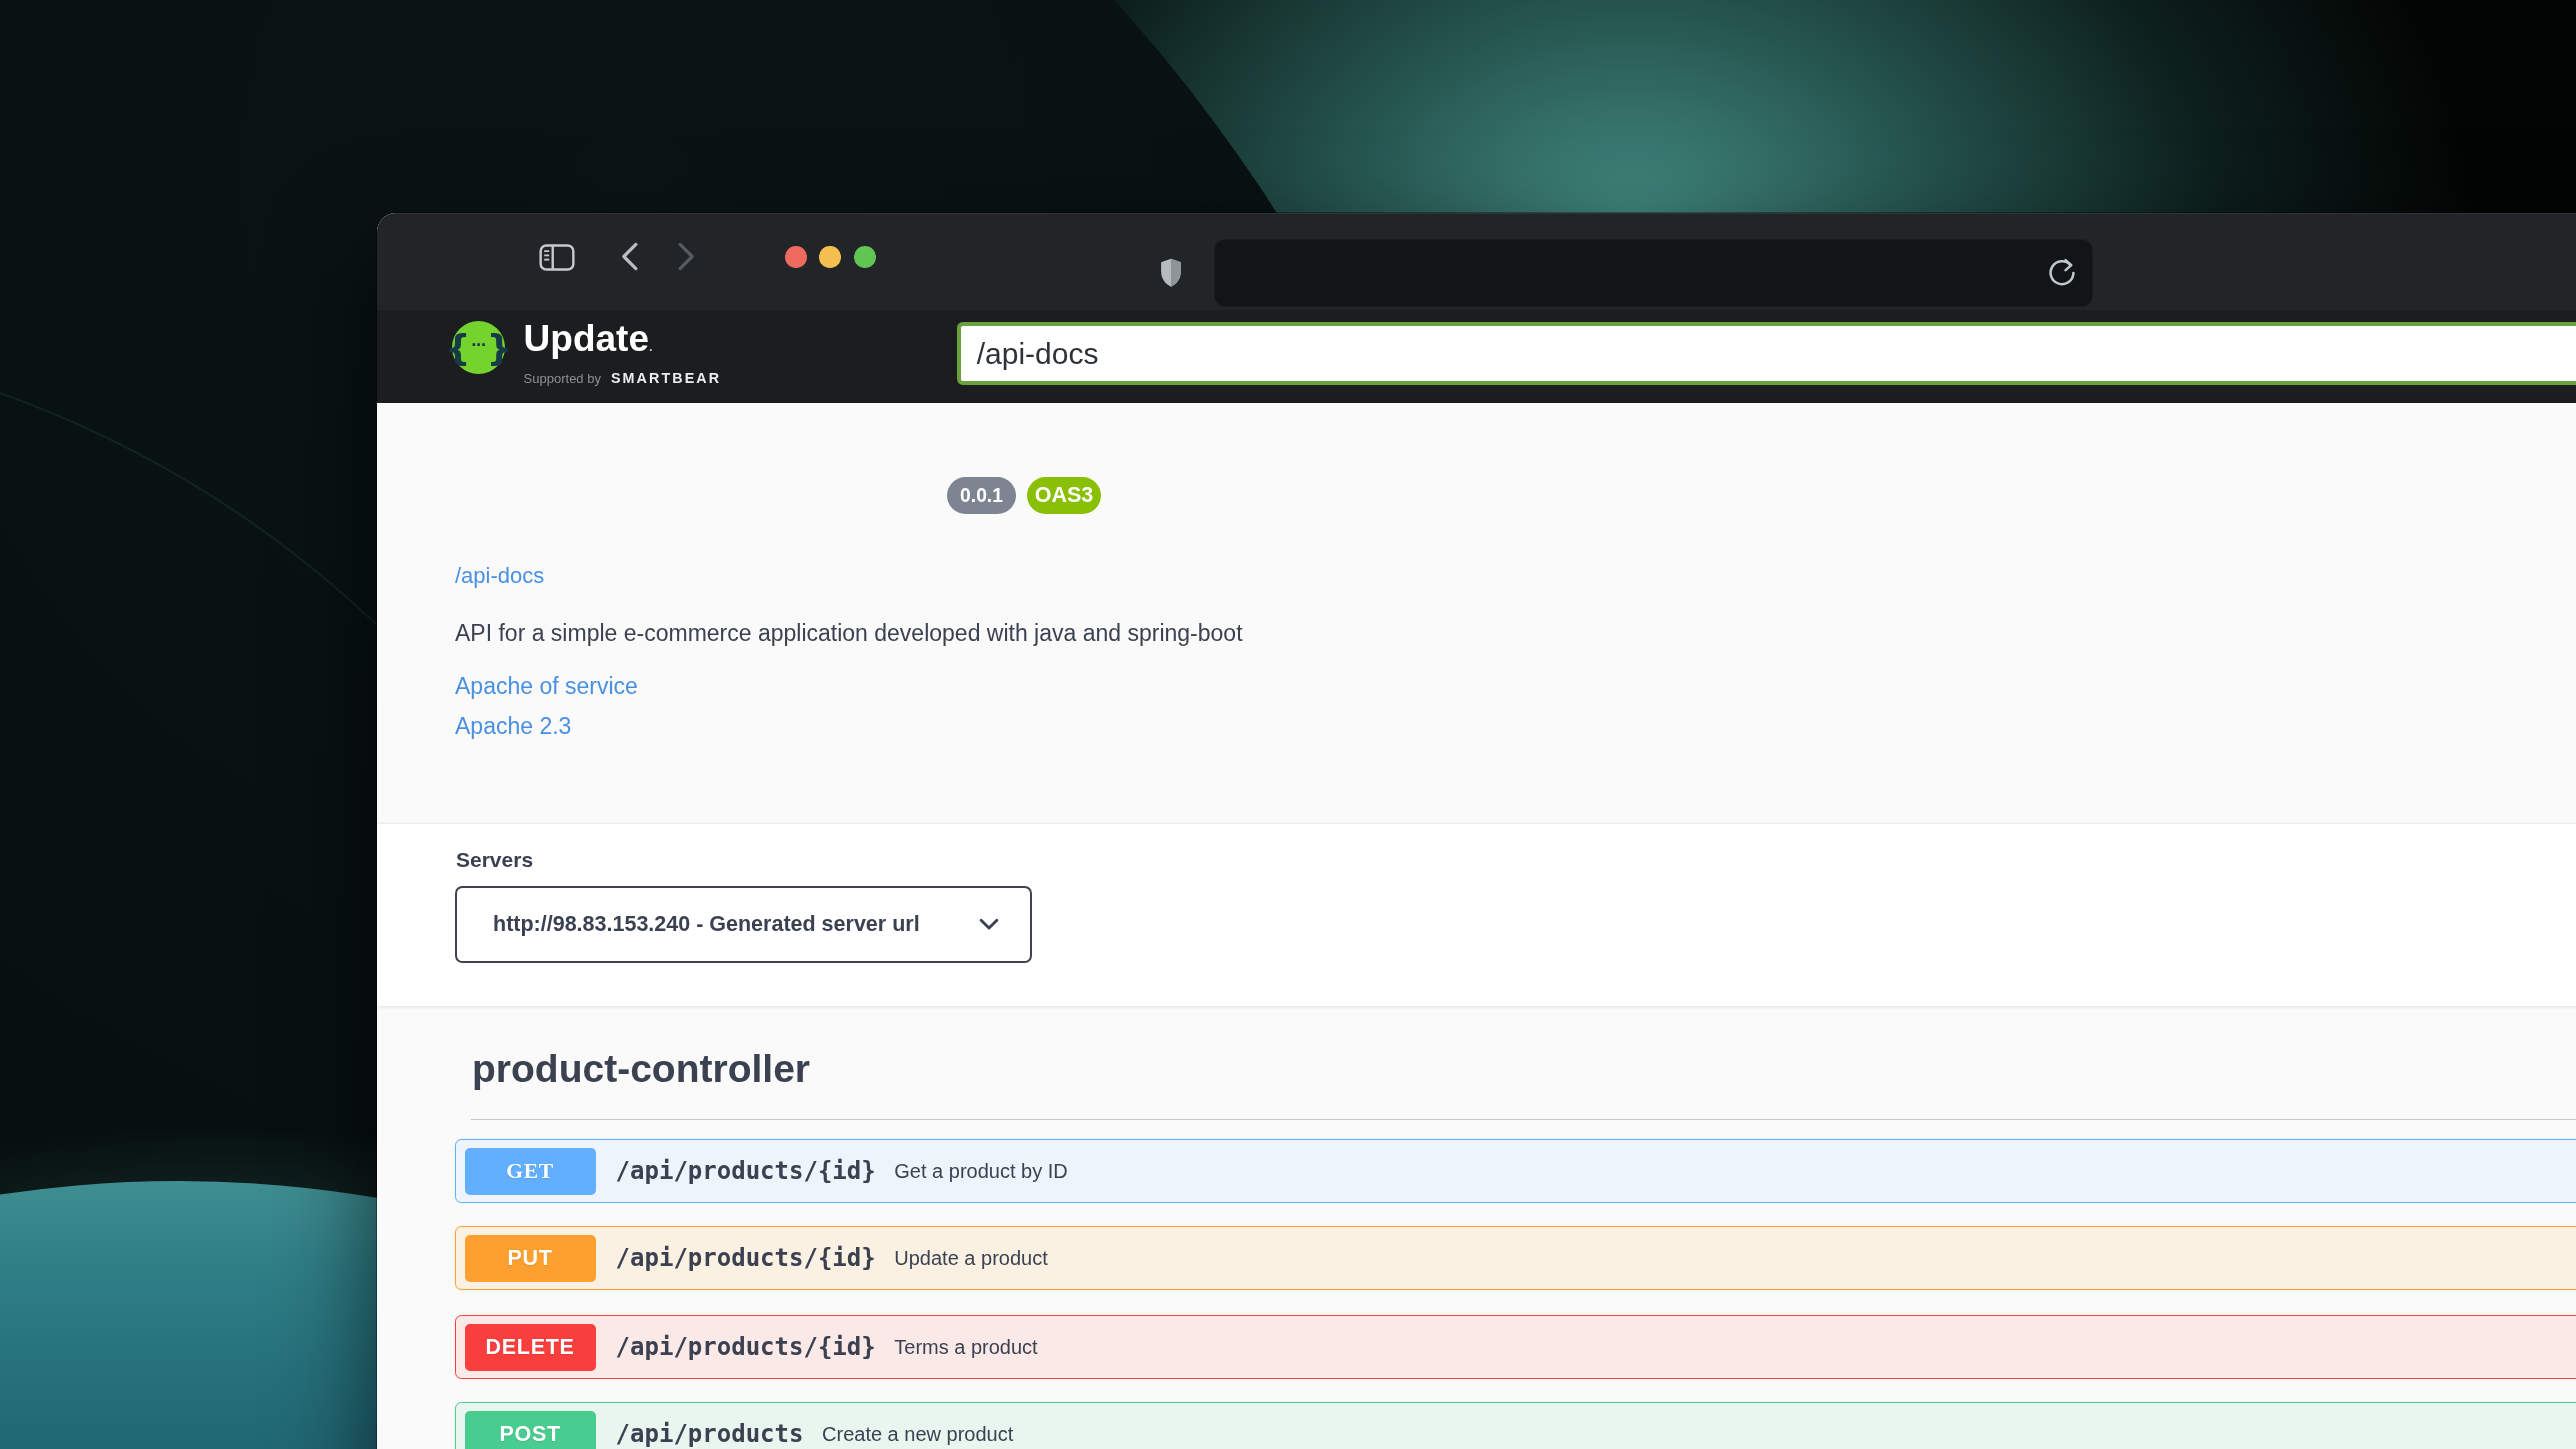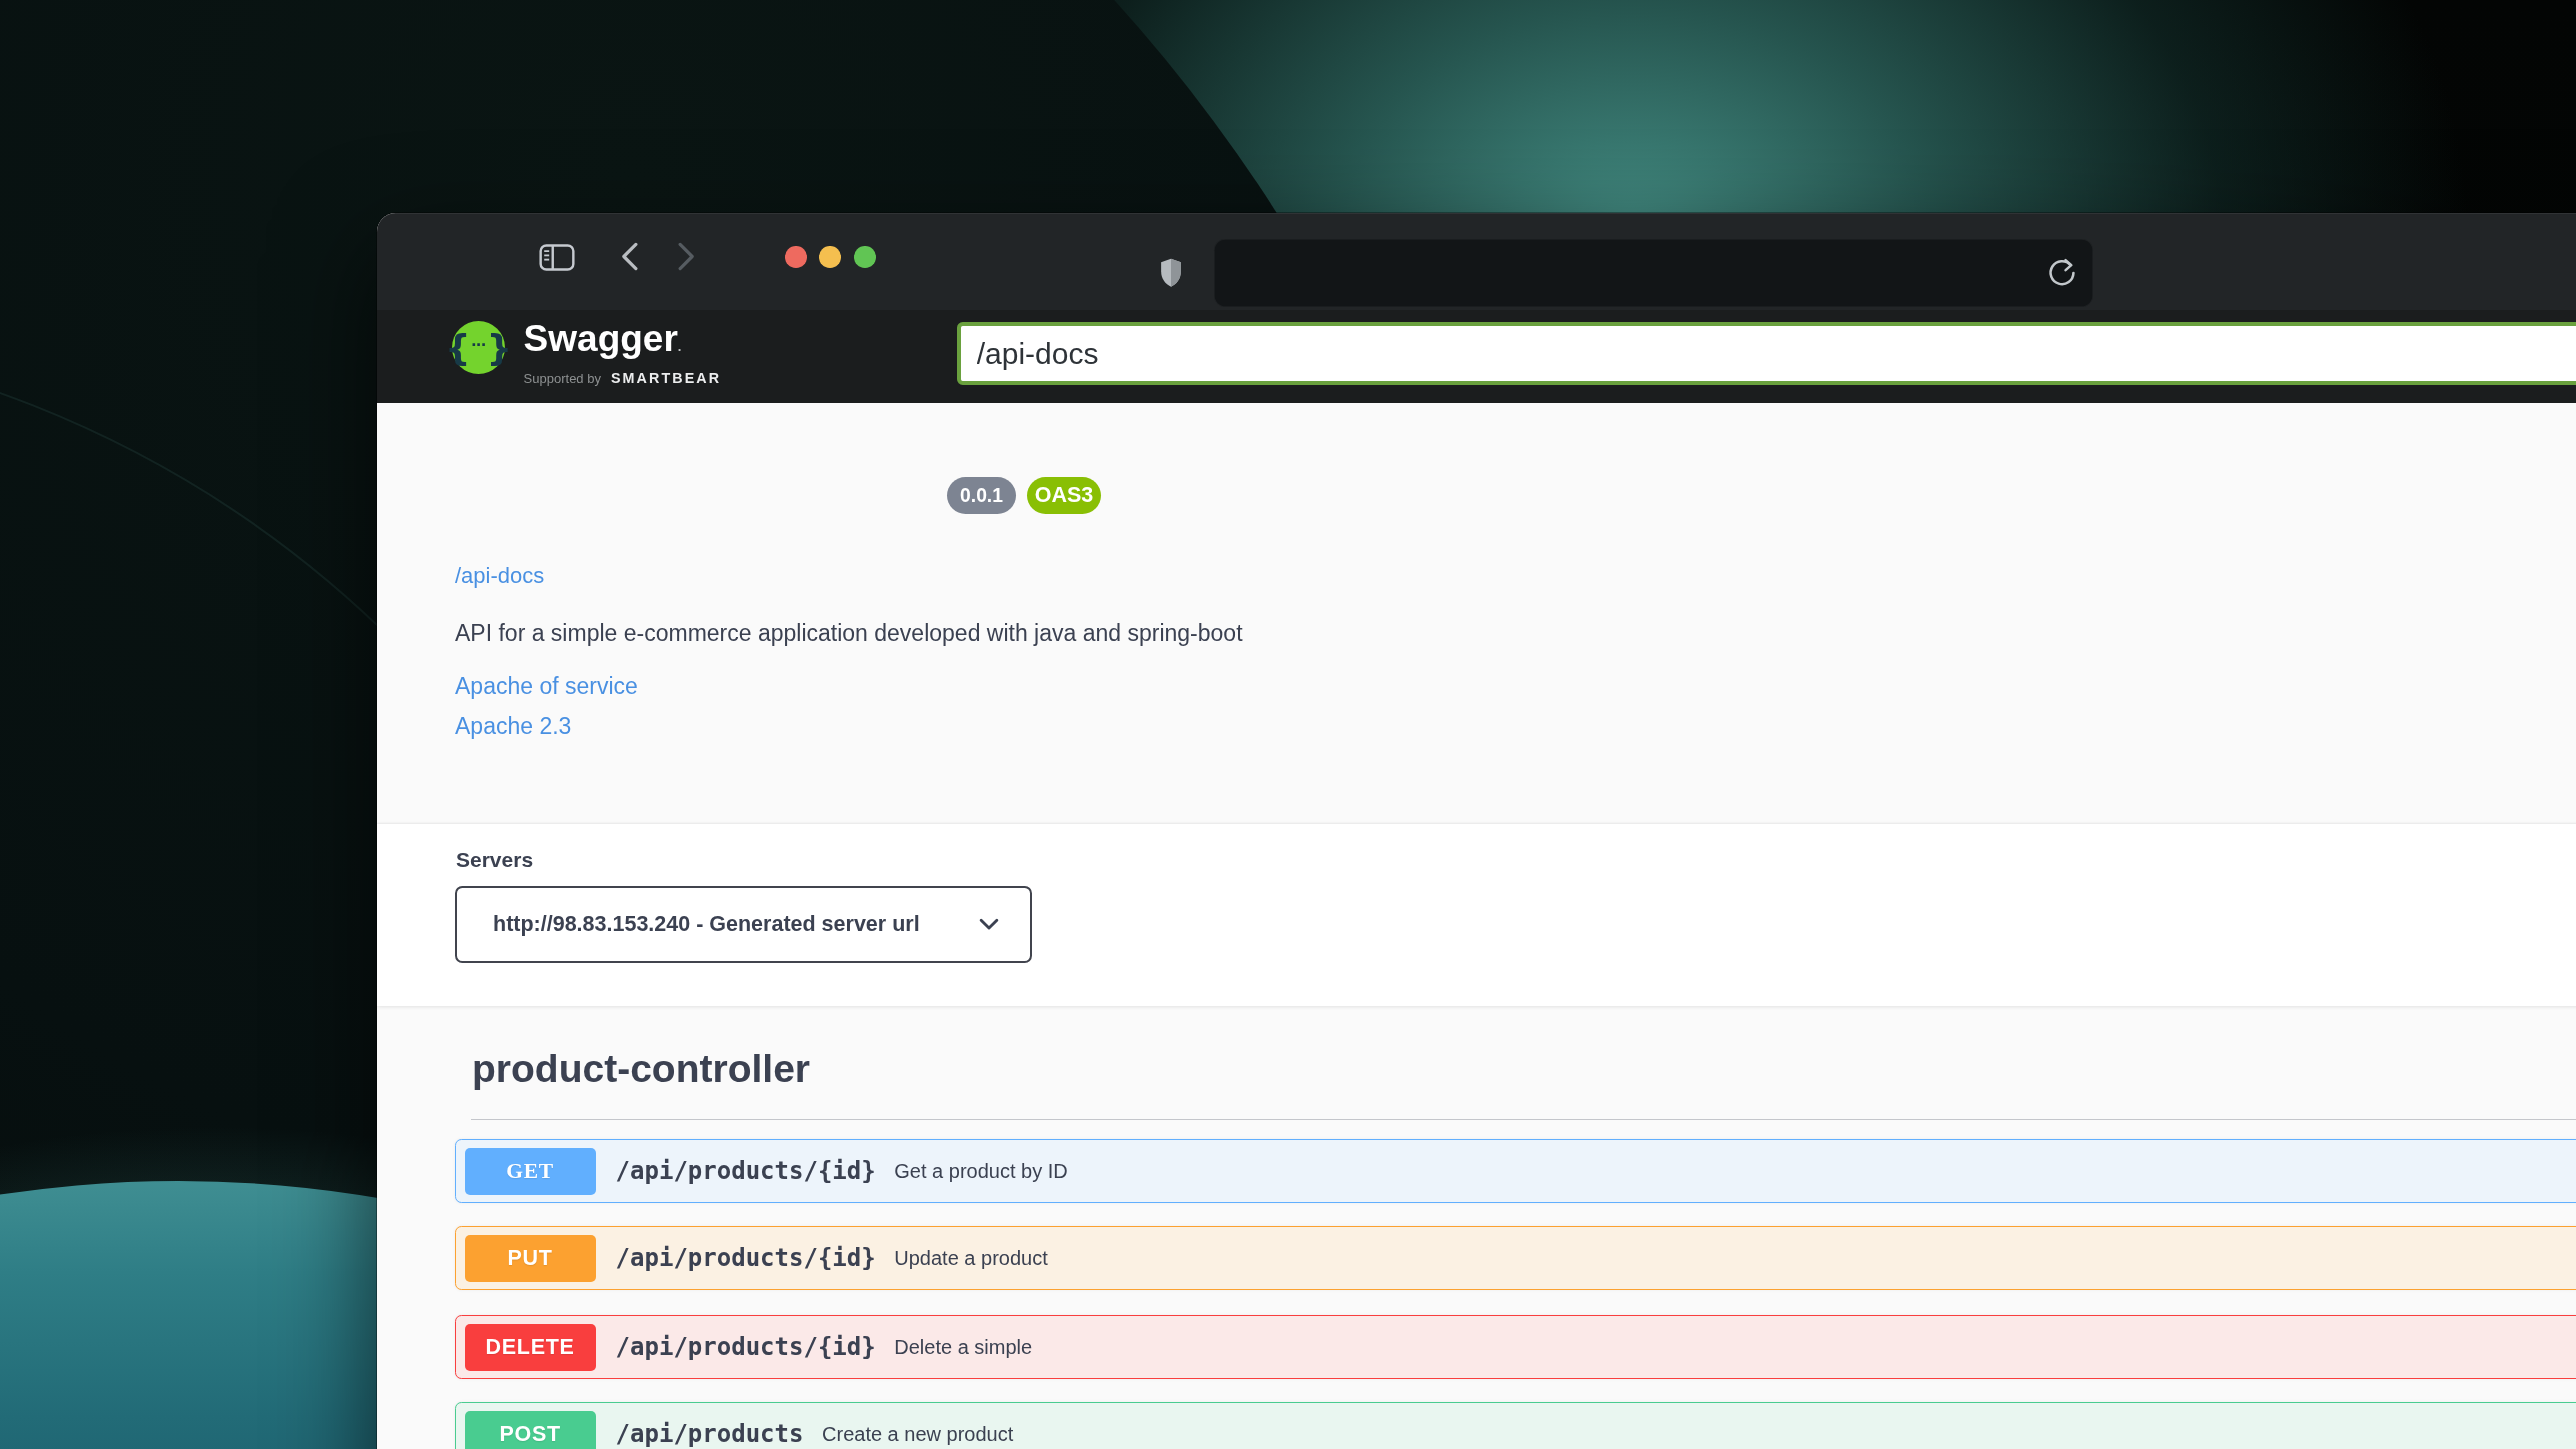--- a/index.html
+++ b/index.html
@@ -180,21 +180,21 @@
     </div>
 
     <div class="topbar">
       <div class="logo">
         <div class="logo-circle">
           <span class="brace">{</span>
             <span class="dots">···</span>
             <span class="brace">}</span>
         </div>
         <div class="logo-texts">
-          <div class="logo-name"><span>Swagger</span><span class="tm">.</span></div>
+          <div class="logo-name"><span>Update</span><span class="tm">.</span></div>
           <div class="logo-sub">
             <span class="pre">Supported by</span>
             <span class="brand">SMARTBEAR</span>
           </div>
         </div>
       </div>
       <input class="search" type="text" value="/api-docs" style="">
     </div>
 
     <div class="page">
@@ -227,21 +227,21 @@
     <div class="op-summary">Get a product by ID</div>
   </div>
           <div class="op-row" style="top: 87px; border-color: rgb(252, 161, 48); background: rgb(251, 241, 227);">
     <div class="op-method" style="background: rgb(252, 161, 48);">PUT</div>
     <div class="op-path">/api/products/{id}</div>
     <div class="op-summary">Update a product</div>
   </div>
           <div class="op-row" style="top: 176px; border-color: rgb(249, 62, 62); background: rgb(251, 233, 232);">
     <div class="op-method" style="background: rgb(249, 62, 62);">DELETE</div>
     <div class="op-path">/api/products/{id}</div>
-    <div class="op-summary">Delete a simple</div>
+    <div class="op-summary">Terms a product</div>
   </div>
           <div class="op-row" style="top: 263px; border-color: rgb(73, 204, 144); background: rgb(233, 246, 240);">
     <div class="op-method" style="background: rgb(73, 204, 144);">POST</div>
     <div class="op-path">/api/products</div>
     <div class="op-summary">Create a new product</div>
   </div>
         </div>
     </div>
   </div>
 </div>

